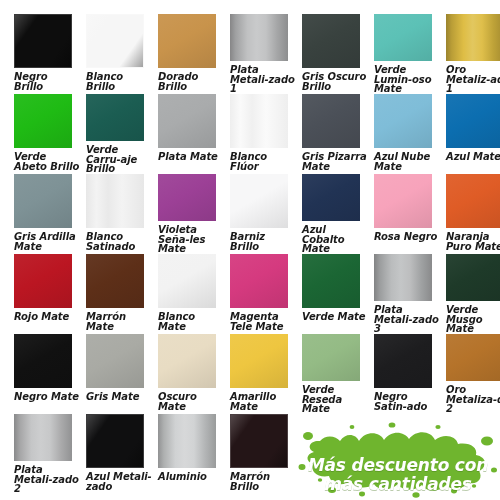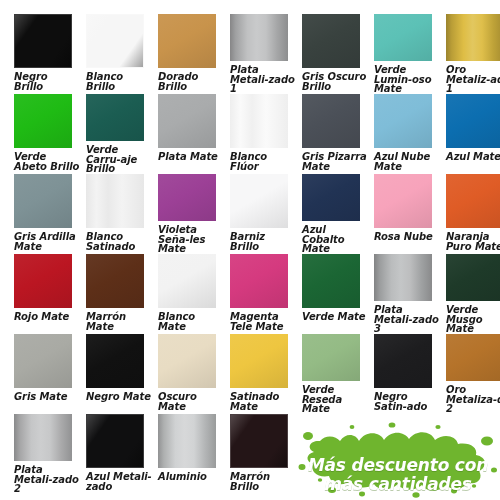--- a/index.html
+++ b/index.html
@@ -154,21 +154,21 @@
     <div class="cell">
       <div class="swatch" style="background: linear-gradient(150deg, rgb(247, 247, 248) 0%, rgb(247, 247, 248) 45%, rgb(222, 222, 223) 100%);"></div>
       <div class="label">Barniz Brillo</div>
     </div>
     <div class="cell">
       <div class="swatch" style="background: linear-gradient(150deg, rgb(44, 61, 93) 0%, rgb(33, 51, 84) 45%, rgb(30, 46, 76) 100%);"></div>
       <div class="label">Azul Cobalto Mate</div>
     </div>
     <div class="cell">
       <div class="swatch" style="background: linear-gradient(150deg, rgb(247, 168, 190) 0%, rgb(247, 163, 187) 45%, rgb(222, 147, 168) 100%);"></div>
-      <div class="label">Rosa Nube</div>
+      <div class="label">Rosa Negro</div>
     </div>
     <div class="cell">
       <div class="swatch" style="background: linear-gradient(150deg, rgb(225, 100, 49) 0%, rgb(223, 92, 38) 45%, rgb(201, 83, 34) 100%);"></div>
       <div class="label">Naranja Puro Mate</div>
     </div>
     <div class="cell">
       <div class="swatch" style="background: linear-gradient(150deg, rgb(190, 34, 45) 0%, rgb(187, 22, 34) 45%, rgb(168, 20, 31) 100%);"></div>
       <div class="label">Rojo Mate</div>
     </div>
     <div class="cell">
@@ -189,34 +189,34 @@
     </div>
     <div class="cell">
       <div class="swatch" style="background: linear-gradient(90deg, rgb(130, 131, 132) 0%, rgb(155, 157, 158) 10%, rgb(186, 188, 189) 30%, rgb(196, 198, 199) 46%, rgb(189, 190, 191) 62%, rgb(159, 161, 162) 82%, rgb(137, 138, 139) 100%);"></div>
       <div class="label">Plata Metali-zado 3</div>
     </div>
     <div class="cell">
       <div class="swatch" style="background: linear-gradient(150deg, rgb(41, 68, 52) 0%, rgb(30, 58, 41) 45%, rgb(27, 52, 37) 100%);"></div>
       <div class="label">Verde Musgo Mate</div>
     </div>
     <div class="cell">
+      <div class="swatch" style="background: linear-gradient(150deg, rgb(29, 29, 29) 0%, rgb(17, 17, 17) 45%, rgb(15, 15, 15) 100%);"></div>
+      <div class="label">Negro Mate</div>
+    </div>
+    <div class="cell">
       <div class="swatch" style="background: linear-gradient(150deg, rgb(173, 174, 169) 0%, rgb(169, 170, 164) 45%, rgb(152, 153, 148) 100%);"></div>
       <div class="label">Gris Mate</div>
     </div>
     <div class="cell">
-      <div class="swatch" style="background: linear-gradient(150deg, rgb(29, 29, 29) 0%, rgb(17, 17, 17) 45%, rgb(15, 15, 15) 100%);"></div>
-      <div class="label">Negro Mate</div>
-    </div>
-    <div class="cell">
       <div class="swatch" style="background: linear-gradient(150deg, rgb(233, 222, 198) 0%, rgb(232, 220, 195) 45%, rgb(209, 198, 176) 100%);"></div>
       <div class="label">Oscuro Mate</div>
     </div>
     <div class="cell">
       <div class="swatch" style="background: linear-gradient(150deg, rgb(239, 201, 74) 0%, rgb(238, 198, 64) 45%, rgb(214, 178, 58) 100%);"></div>
-      <div class="label">Satinado Mate</div>
+      <div class="label">Amarillo Mate</div>
     </div>
     <div class="cell">
       <div class="swatch" style="background: linear-gradient(150deg, rgb(153, 190, 139) 0%, rgb(148, 187, 133) 45%, rgb(133, 168, 120) 100%);"></div>
       <div class="label">Verde Reseda Mate</div>
     </div>
     <div class="cell">
       <div class="swatch" style="background: linear-gradient(150deg, rgb(40, 40, 42) 0%, rgb(29, 29, 31) 45%, rgb(26, 26, 28) 100%);"></div>
       <div class="label">Negro Satin-ado</div>
     </div>
     <div class="cell">

